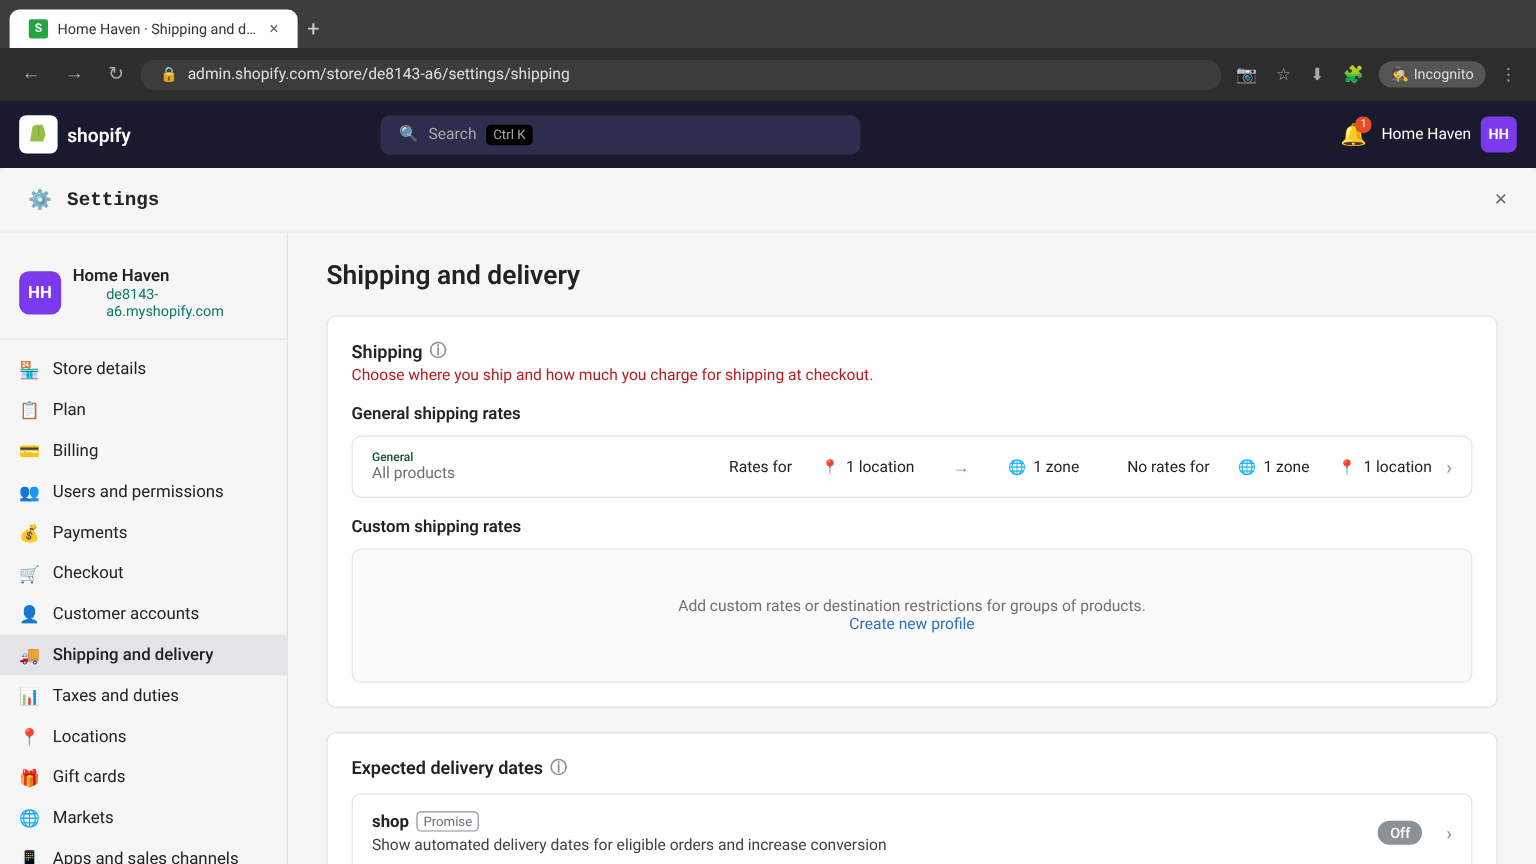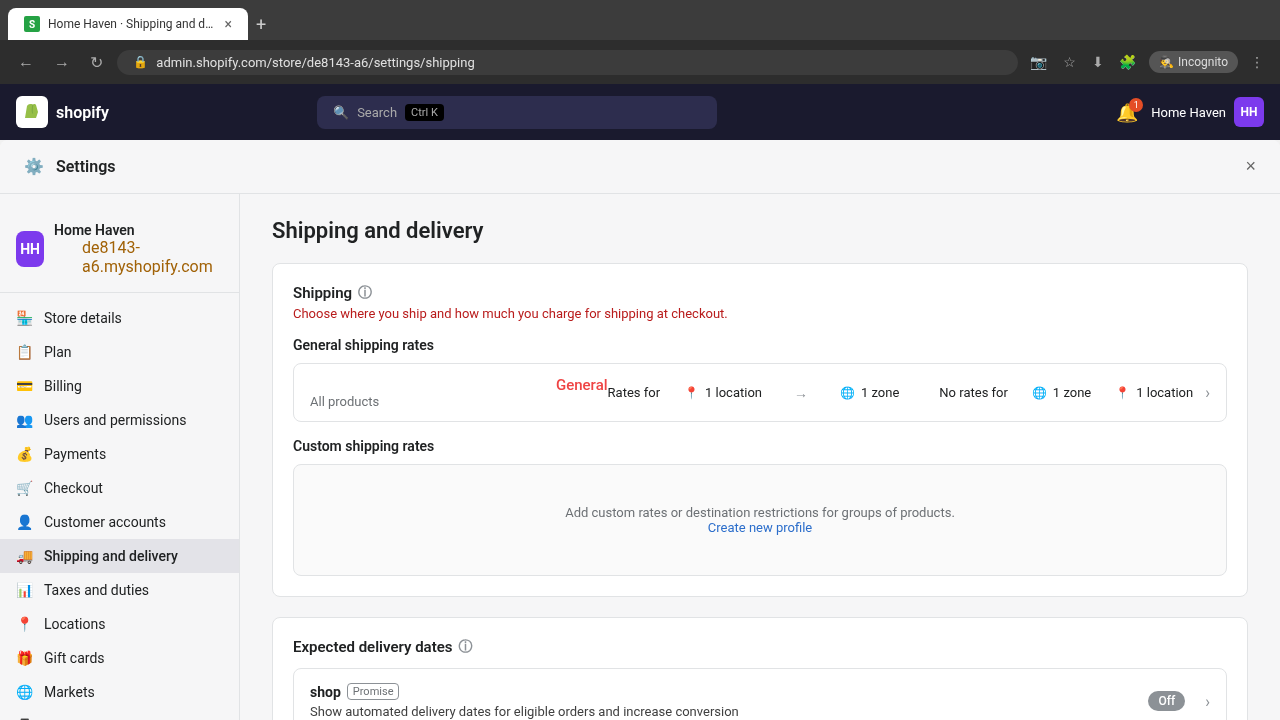--- a/index.html
+++ b/index.html
@@ -28,52 +28,52 @@
     .search-bar { flex: 1; max-width: 400px; background: #2d2d4e; border-radius: 8px; padding: 8px 16px; display: flex; align-items: center; gap: 8px; color: #aaa; font-size: 13px; margin: 0 auto; }
     .search-bar .shortcut { background: #000000; border-radius: 4px; padding: 2px 6px; font-size: 11px; color: #aaa; }
     .topbar-right { display: flex; align-items: center; gap: 12px; margin-left: auto; }
     .notif-btn { position: relative; color: #aaa; font-size: 18px; cursor: pointer; }
     .notif-badge { position: absolute; top: -4px; right: -4px; background: #e44d26; color: white; border-radius: 50%; width: 14px; height: 14px; font-size: 9px; display: flex; align-items: center; justify-content: center; }
     .store-btn { display: flex; align-items: center; gap: 8px; color: white; font-size: 13px; cursor: pointer; }
     .store-avatar { width: 30px; height: 30px; background: #7c3aed; border-radius: 6px; display: flex; align-items: center; justify-content: center; color: white; font-weight: bold; font-size: 12px; }
     .settings-modal { background: #f6f6f7; min-height: 620px; border-radius: 8px; margin: 0; display: flex; flex-direction: column; }
     .settings-header { background: #f6f6f7; padding: 16px 24px; display: flex; align-items: center; gap: 12px; border-bottom: 1px solid #e1e3e5; border-radius: 8px 8px 0 0; }
     .settings-icon { font-size: 16px; color: #444; }
-    .settings-title { font-size: 16px; font-weight: 600; color: #202223; flex: 1; }
+    .settings-title { font-size: 16px; font-weight: 600; color: #202223; flex: 1; font-family: Liberation Mono, monospace; }
     .settings-close { color: #666; font-size: 18px; cursor: pointer; background: none; border: none; }
 
     .settings-body { display: flex; flex: 1; overflow: hidden; }
 
     
     .settings-sidebar { width: 240px; background: #f6f6f7; padding: 16px 0; border-right: 1px solid #e1e3e5; overflow-y: auto; flex-shrink: 0; }
     .store-info { padding: 12px 16px 16px; display: flex; align-items: center; gap: 10px; border-bottom: 1px solid #e1e3e5; margin-bottom: 8px; }
     .store-info-avatar { width: 36px; height: 36px; background: #7c3aed; border-radius: 8px; display: flex; align-items: center; justify-content: center; color: white; font-weight: bold; font-size: 14px; }
     .store-info-text { display: flex; flex-direction: column; }
     .store-name { font-weight: 600; font-size: 14px; color: #202223; }
-    .store-domain { font-size: 16px; color: #a16207; margin-left: 28px; }
+    .store-domain { font-size: 12px; color: #0f766e; margin-left: 28px; }
 
     .nav-item { display: flex; align-items: center; gap: 10px; padding: 8px 16px; cursor: pointer; color: #202223; font-size: 14px; border-radius: 0; transition: background 0.15s; }
     .nav-item.active { background: #e3e3e8; font-weight: 500; }
     .nav-item .nav-icon { width: 18px; height: 18px; display: flex; align-items: center; justify-content: center; color: #5c5f62; font-size: 14px; flex-shrink: 0; }
     .nav-label { flex: 1; }
 
     
     .settings-main { flex: 1; padding: 24px 32px; overflow-y: auto; background: #f6f6f7; }
     .page-title { font-size: 22px; font-weight: 600; color: #202223; margin-bottom: 20px; }
 
     .section-card { background: white; border-radius: 8px; border: 1px solid #e1e3e5; margin-bottom: 20px; padding: 20px; }
     .section-heading { display: flex; align-items: flex-end; gap: 6px; font-size: 15px; font-weight: 600; color: #202223; margin-bottom: 4px; }
     .info-icon { color: #8c9196; font-size: 14px; cursor: pointer; }
     .section-desc { font-size: 13px; color: #b91c1c; margin-bottom: 16px; }
 
     .subsection-title { font-size: 14px; font-weight: 600; color: #202223; margin-bottom: 10px; }
 
     .rate-row { display: flex; align-items: center; padding: 12px 16px; border: 1px solid #e1e3e5; border-radius: 8px; cursor: pointer; transition: background 0.15s; }
     .rate-info { flex: 1; }
-    .rate-name { font-size: 15px; font-weight: 500; color: #ef4444; text-align: right; }
+    .rate-name { font-size: 10px; font-weight: 500; color: #14532d; }
     .rate-sub { font-size: 13px; color: #6d7175; }
     .rate-meta { display: flex; align-items: center; gap: 24px; }
     .rate-meta-item { display: flex; align-items: center; gap: 6px; font-size: 13px; color: #202223; text-align: right; }
     .rate-meta-item .meta-icon { color: #8c9196; font-size: 12px; }
     .rate-arrow { display: flex; align-items: center; color: #8c9196; margin: 0 8px; }
     .chevron-right { color: #8c9196; font-size: 16px; margin-left: 12px; }
 
     .custom-rates-placeholder { text-align: center; padding: 20px; color: #6d7175; font-size: 13px; }
     .create-link { color: #2c6ecb; text-decoration: none; cursor: pointer; }
 

